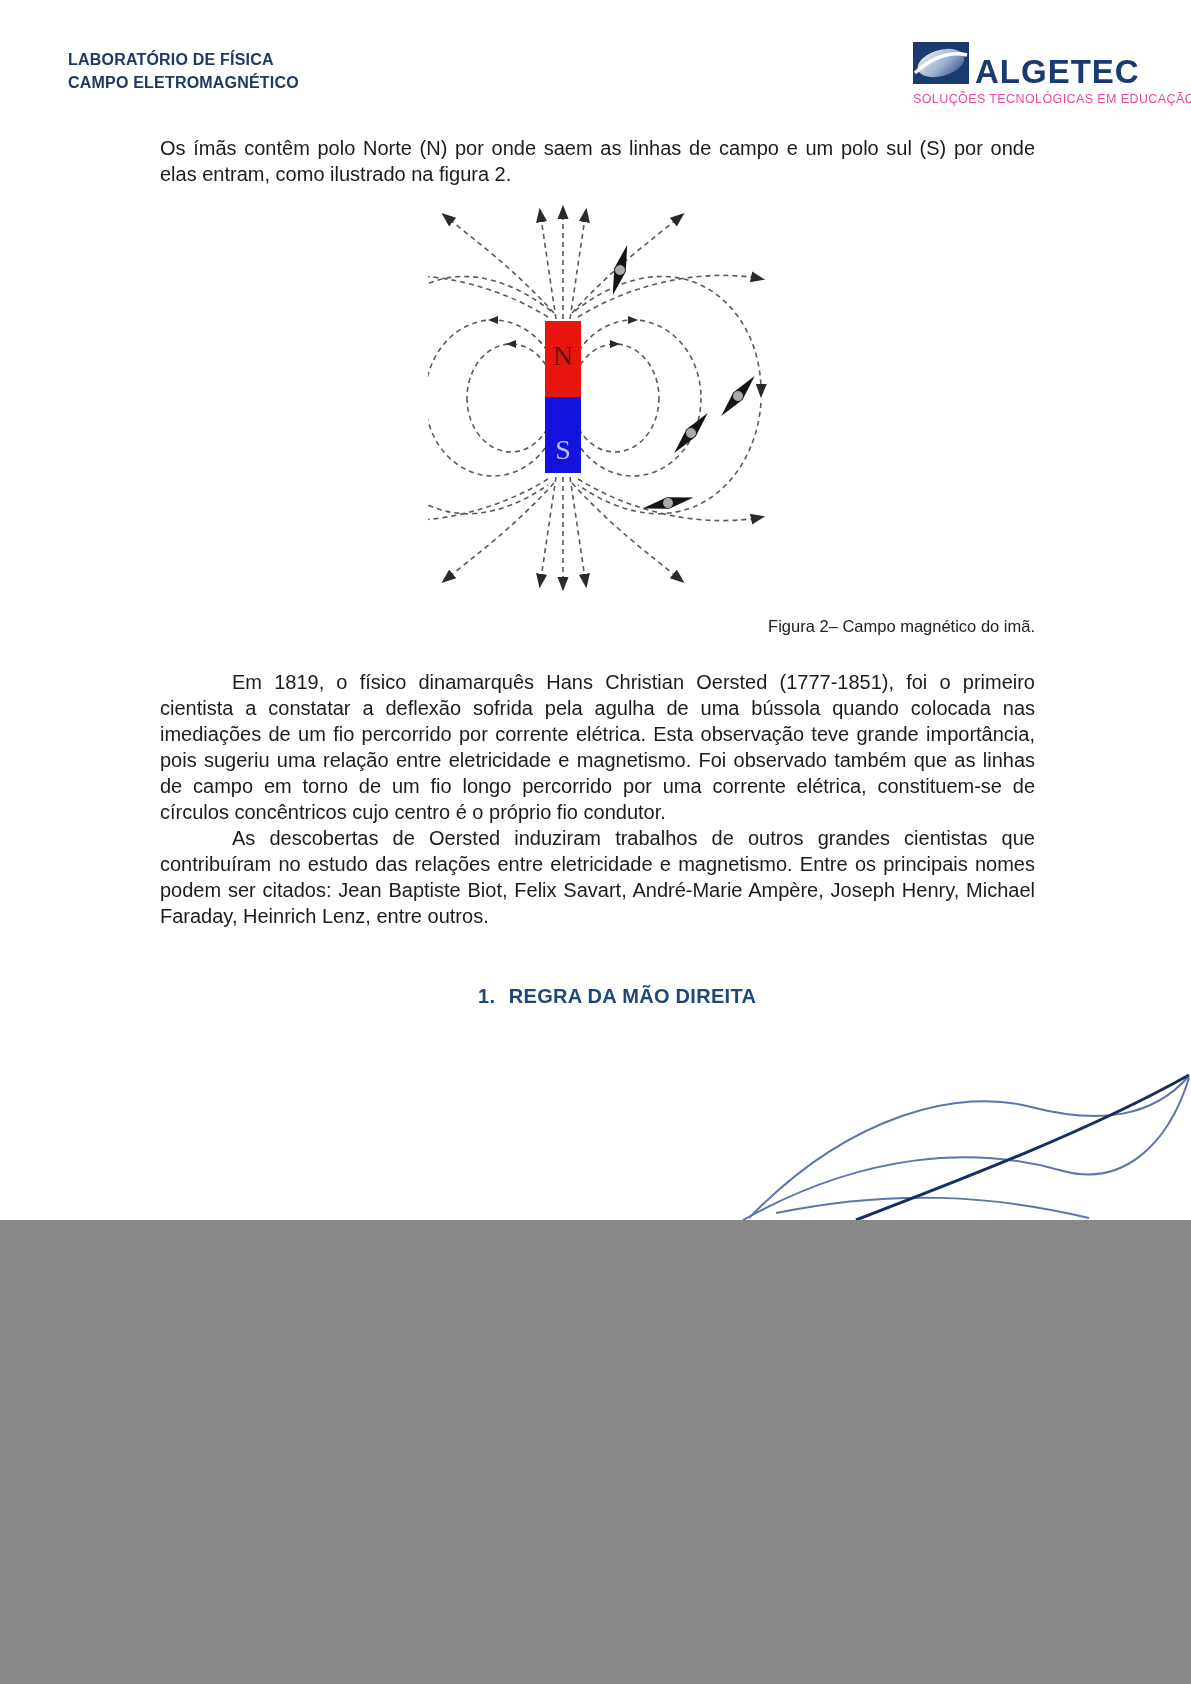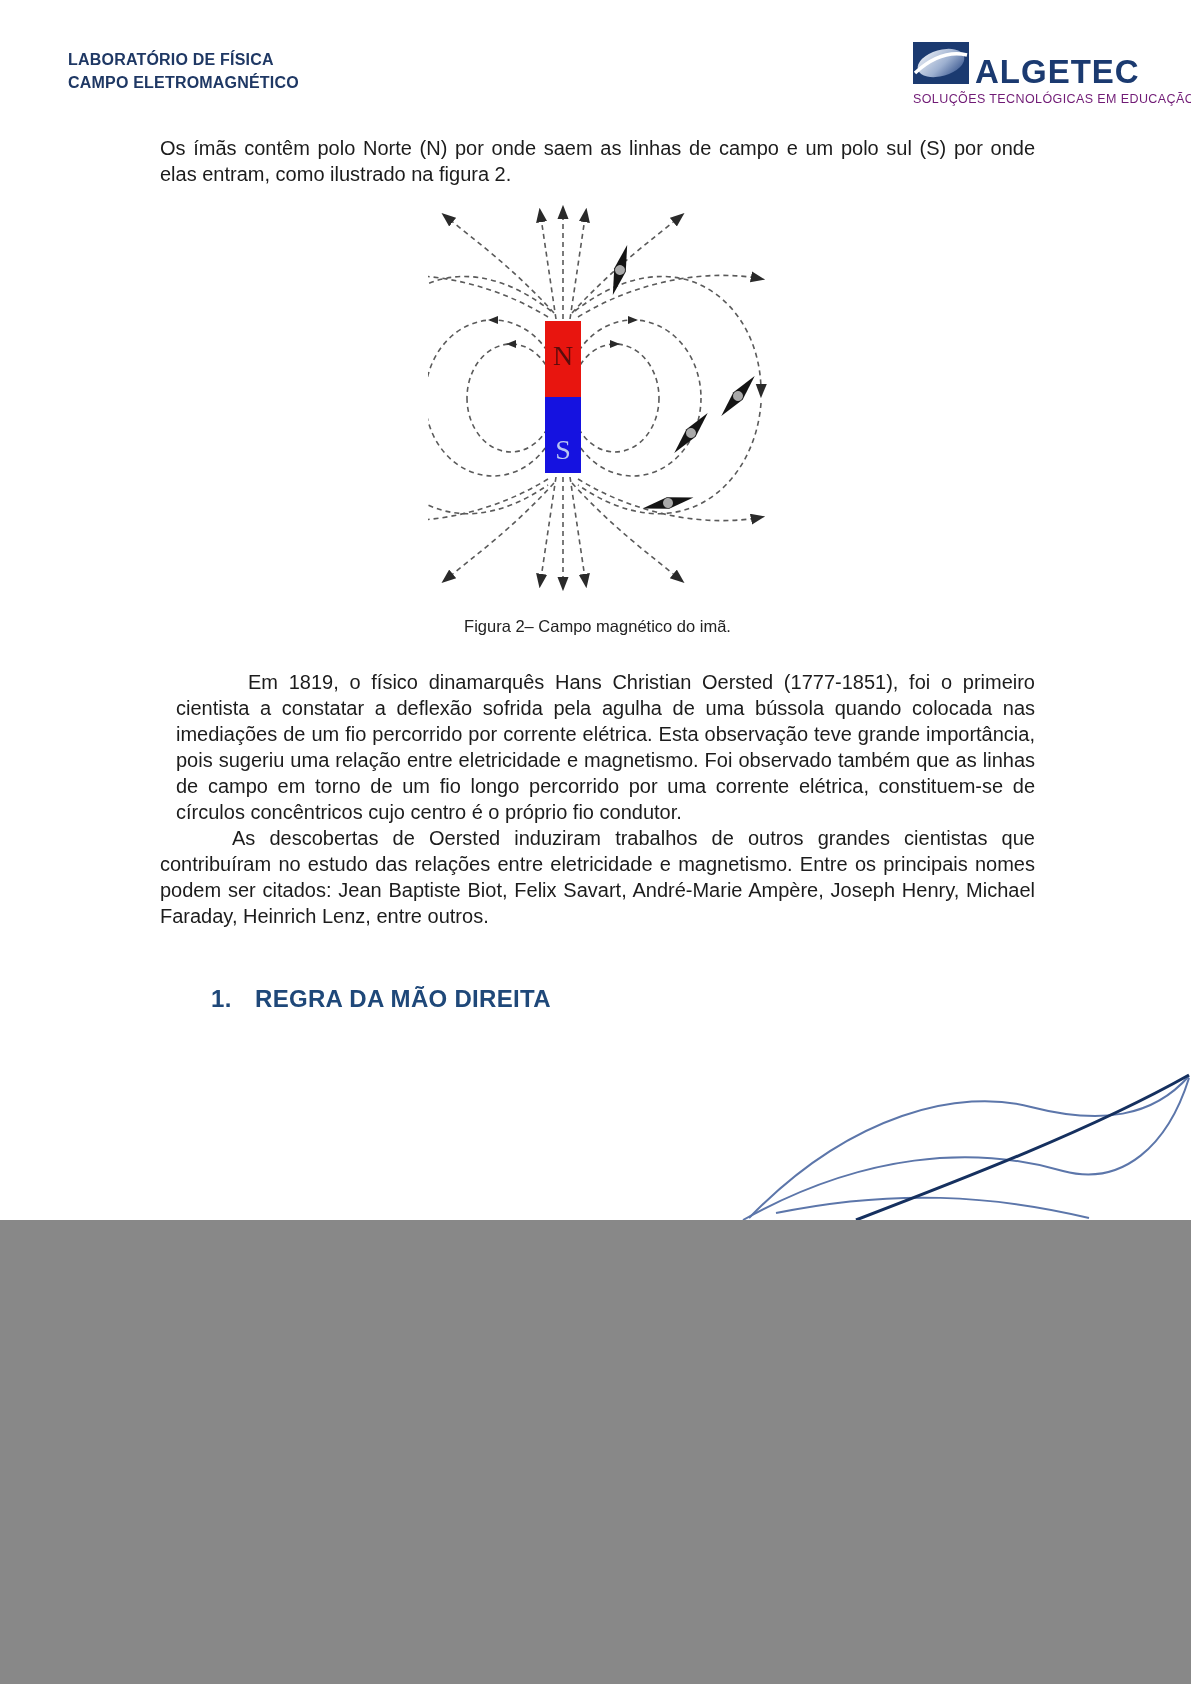--- a/index.html
+++ b/index.html
@@ -24,43 +24,44 @@
     width:254px;
     padding-left:44px;
   }
   .logo-row { display:flex; align-items:flex-end; gap:6px; }
   .logo-name {
     font-size:33px; font-weight:800; color:#1b3a70;
     letter-spacing:1px; line-height:1;
   }
   .logo-tagline {
     margin-top:4px;
-    font-size:12.5px; color:#701a75; letter-spacing:0.4px;
+    font-size:12.5px; color:#ec4899; letter-spacing:0.4px;
     white-space:nowrap; text-align:right;
   }
   
   .content { margin:0 156px 0 160px; }
   .para {
     font-size:20px; line-height:26px;
     text-align:justify; color:#1c1c1c;
   }
   .para.indent { text-indent:72px; }
   .intro { margin-top:135px; }
-  .after-figure { margin-top:33px;margin-left:16px; }
+  .after-figure { margin-top:33px; }
   
   .figure-wrap { margin:16px auto 0 auto; width:340px; }
   .figure-caption {
     margin-top:20px;
-    text-align:center; font-size:16.5px; color:#222;
+    text-align:right; font-size:16.5px; color:#222;
   }
   
   .section-heading {
-    margin:56px 0 0 51px;
-    font-size:24px; font-weight:700; color:#1f4879;
+    margin:56px 0 0 26px;
+    font-size:20px; font-weight:700; color:#1f4879;
     letter-spacing:0.3px;
+    text-align:center;
   }
   .section-heading .num { display:inline-block; width:44px; }
   .section-para { margin-top:54px; }
   
   .footer-rule {
     position:absolute; left:0; top:1539px; width:1191px; height:2px;
     background:#60749a;
   }
   .footer-text {
     position:absolute; left:35px; top:1556px;

